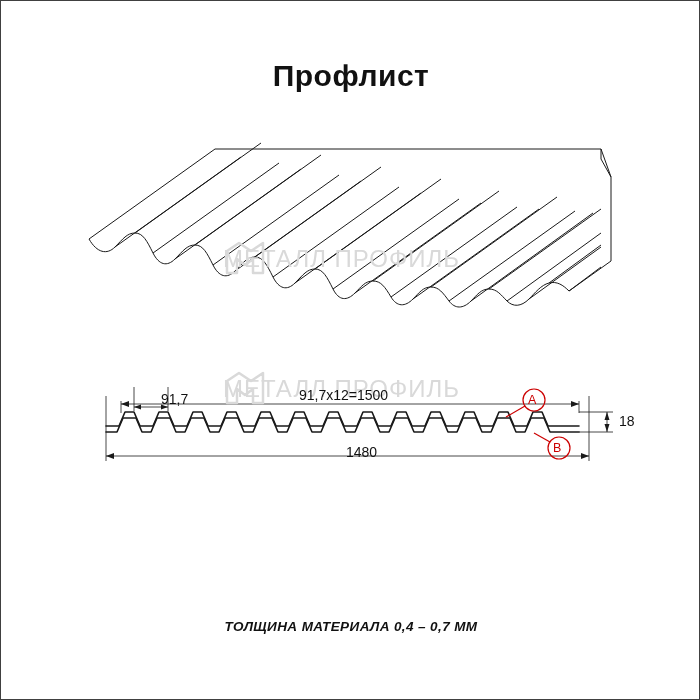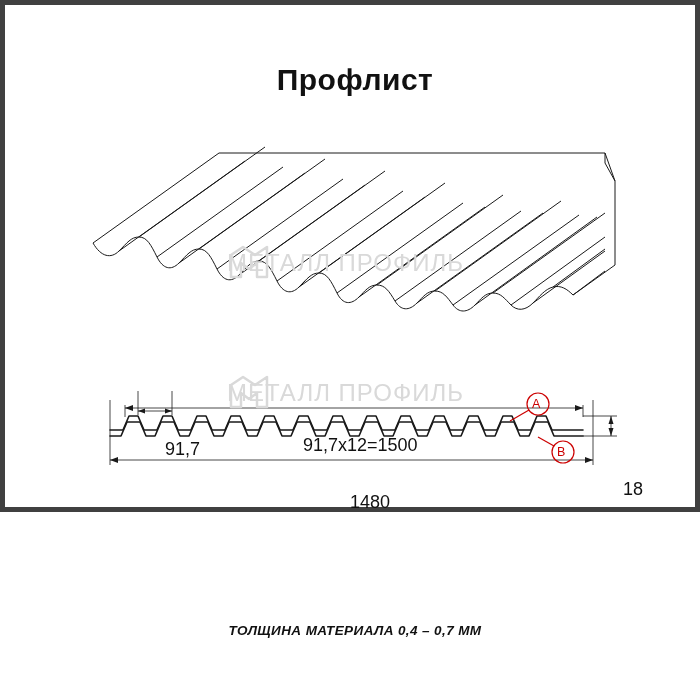--- a/index.html
+++ b/index.html
@@ -11,23 +11,23 @@
     height: 700px;
     background: #ffffff;
     font-family: "Liberation Sans", sans-serif;
     color: #1a1a1a;
     position: relative;
     overflow: hidden;
   }
   .page {
     position: relative;
     width: 700px;
-    height: 512px;
+    height: 700px;
     box-sizing: border-box;
-    border: 5px solid #404040;
+    border: 1px solid #404040;
   }
   .title {
     position: absolute;
     top: 58px;
     left: 0;
     width: 700px;
     text-align: center;
     font-size: 30px;
     font-weight: bold;
     letter-spacing: 0.5px;
@@ -80,40 +80,39 @@
     font-size: 24px;
     letter-spacing: 1px;
   }
   .wm-icon {
     position: absolute;
     pointer-events: none;
   }
   .label {
     position: absolute;
     font-family: "Liberation Sans", sans-serif;
-    font-size: 18px;
+    font-size: 14px;
     color: #111111;
     white-space: nowrap;
-    margin-top: 44px;
   }
   .label-total {
     left: 298px;
     top: 386px;
   }
   .label-pitch {
     left: 160px;
     top: 390px;
   }
   .label-width {
     left: 345px;
     top: 443px;
   }
   .label-height {
     left: 618px;
-    top: 430px;
+    top: 412px;
   }
   .callout-letter {
     position: absolute;
     font-family: "Liberation Sans", sans-serif;
     font-size: 12.5px;
     color: #cc0000;
     white-space: nowrap;
   }
   .callout-a {
     left: 527px;

